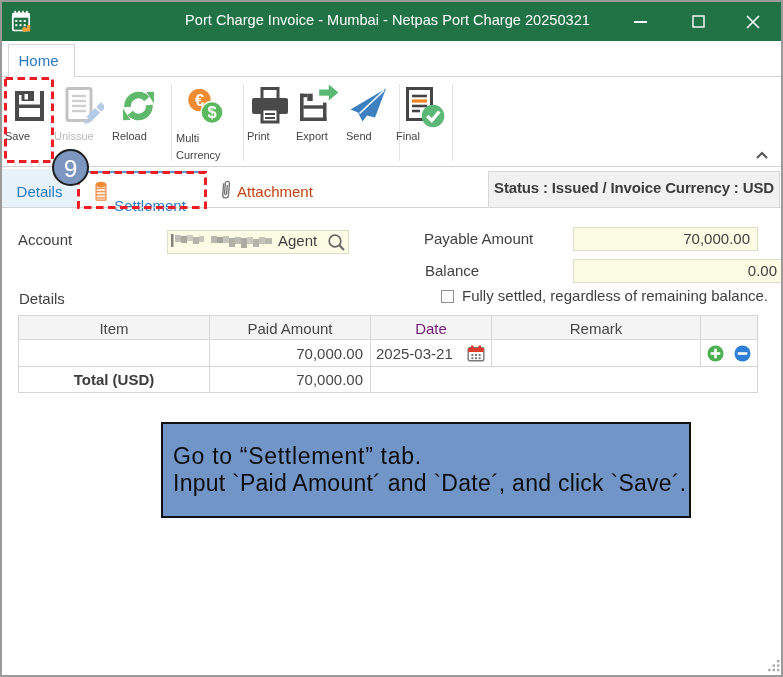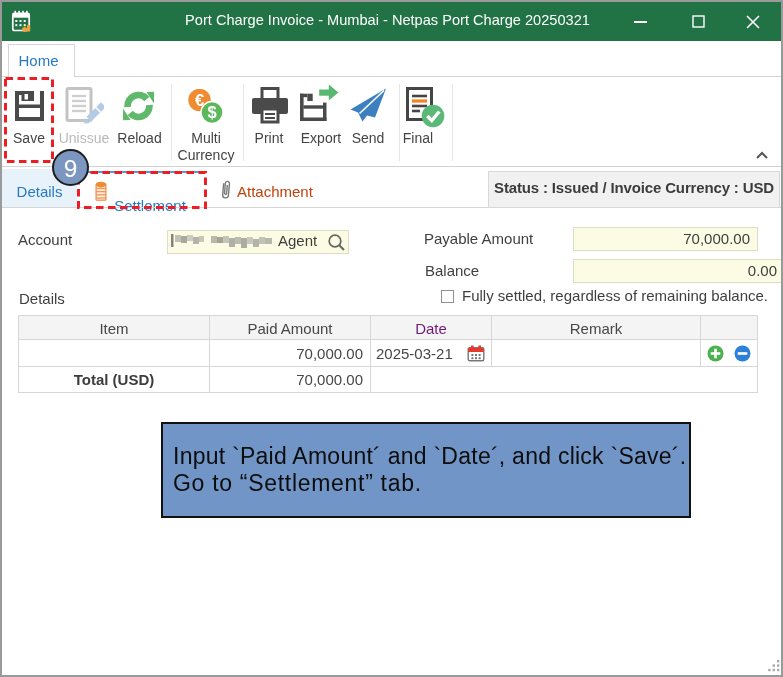--- a/index.html
+++ b/index.html
@@ -1,20 +1,20 @@
 <!DOCTYPE html>
 <html><head>
 <meta charset="utf-8">
 <style>
   html,body{margin:0;padding:0;background:#fff;}
   *{box-sizing:border-box;}
   body{font-family:"Liberation Sans", sans-serif;}
   #win{position:relative;width:783px;height:677px;background:#fff;overflow:hidden;}
   .abs{position:absolute;}
-  .lbl{font-size:14px;color:#444;text-align:center;}
+  .lbl{font-size:11px;color:#444;}
 </style>
 </head>
 <body>
 <div id="win">
 
   <div class="abs" style="left:0;top:0;width:783px;height:41px;background:#217346;"></div>
 
   <svg class="abs" style="left:11px;top:10px;" width="21" height="23" viewBox="0 0 21 23">
     <rect x="1.8" y="3.3" width="16.4" height="17.2" rx="1.6" fill="none" stroke="#fff" stroke-width="1.7"></rect>
     <rect x="1.8" y="3.3" width="16.4" height="4.4" fill="#fff"></rect>
@@ -262,22 +262,22 @@
     <svg class="abs" style="left:715px;top:29px;" width="17" height="17" viewBox="0 0 17 17">
       <circle cx="8.5" cy="8.5" r="8" fill="#2e7fd8"></circle>
       <rect x="3.7" y="7.2" width="9.6" height="2.6" fill="#fff"></rect>
     </svg>
 
     <div class="abs" style="left:0;top:55px;width:190px;text-align:center;font-size:15px;font-weight:bold;color:#3c3c3c;">Total (USD)</div>
     <div class="abs" style="left:191px;top:55px;width:153px;text-align:right;font-size:15px;color:#474747;">70,000.00</div>
   </div>
 
   <div class="abs" style="left:161px;top:422px;width:530px;height:96px;background:#7095c6;border:2px solid #111;padding:19px 0 0 10px;color:#0d0d0d;">
+    <div style="font-size:23px;letter-spacing:0.7px;line-height:27px;white-space:nowrap;">Go to “Settlement” tab.</div>
     <div style="font-size:23px;letter-spacing:0.25px;line-height:27px;white-space:nowrap;">Input `Paid Amount´ and `Date´, and click `Save´.</div>
-    <div style="font-size:23px;letter-spacing:0.7px;line-height:27px;white-space:nowrap;">Go to “Settlement” tab.</div>
   </div>
 
   <svg class="abs" style="left:766px;top:658px;" width="15" height="15" viewBox="0 0 15 15">
     <g fill="#a8a8a8">
       <rect x="11" y="2" width="2.4" height="2.4"></rect>
       <rect x="6.6" y="6.4" width="2.4" height="2.4"></rect>
         <rect x="11" y="6.4" width="2.4" height="2.4"></rect>
       <rect x="2.2" y="10.8" width="2.4" height="2.4"></rect>
         <rect x="6.6" y="10.8" width="2.4" height="2.4"></rect>
         <rect x="11" y="10.8" width="2.4" height="2.4"></rect>

